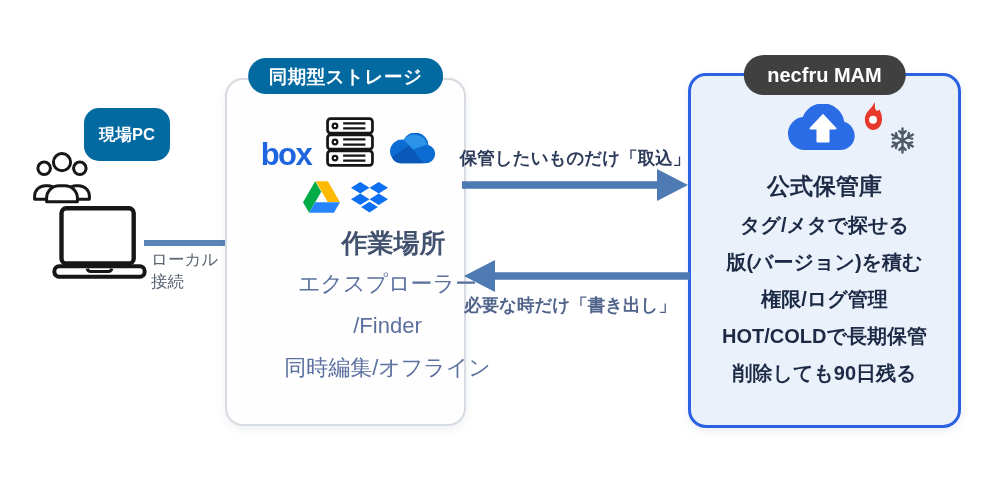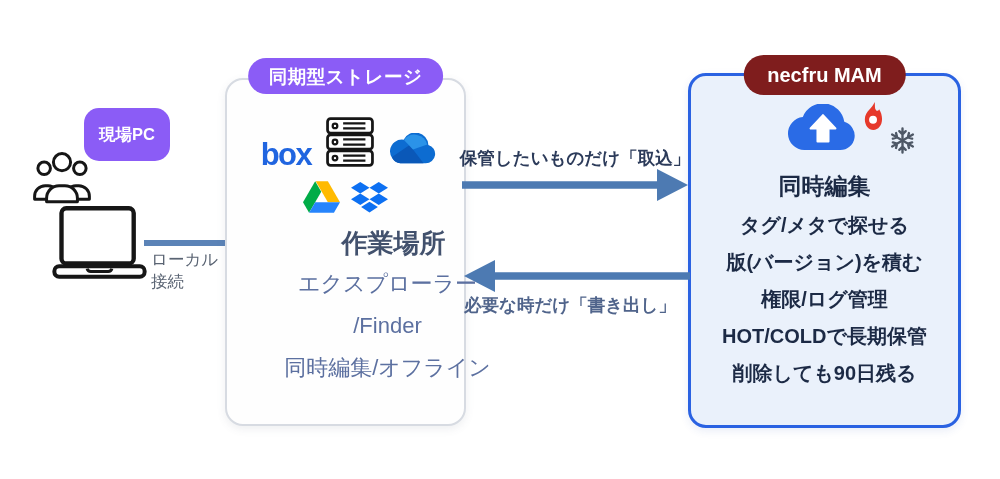--- a/index.html
+++ b/index.html
@@ -5,25 +5,25 @@
   html,body{margin:0;padding:0;background:#ffffff;}
   .stage{
     position:relative;width:1000px;height:479px;background:#ffffff;overflow:hidden;
     font-family:"Liberation Sans","DejaVu Sans",sans-serif;
   }
   .abs{position:absolute;}
 
   
   .pill{
     display:flex;align-items:center;justify-content:center;
-    background:#8b5cf6;color:#ffffff;font-weight:bold;white-space:nowrap;
+    background:#0369a1;color:#ffffff;font-weight:bold;white-space:nowrap;
   }
   .pill-sitepc{left:84px;top:108px;height:29px;padding:12px 15px;border-radius:15px;font-size:16.5px;}
   .pill-sync{left:50%;top:-22px;transform:translateX(-50%);height:36px;padding:0 21px;border-radius:18px;font-size:18.5px;letter-spacing:.5px;}
-  .pill-mam{left:50%;top:-21px;transform:translateX(-50%);height:40px;padding:0 24px;border-radius:20px;font-size:20px;background:#7f1d1d;}
+  .pill-mam{left:50%;top:-21px;transform:translateX(-50%);height:40px;padding:0 24px;border-radius:20px;font-size:20px;background:#404040;}
 
   
   .card-sync{
     left:225px;top:78px;width:237px;height:344px;
     background:#FEFEFE;border:2px solid #D7DBE2;border-radius:18px;
     box-shadow:0 3px 8px rgba(90,100,120,.10);
   }
   .card-mam{
     left:688px;top:73px;width:267px;height:349px;
     background:#EAF1FB;border:3px solid #2A62E2;border-radius:18px;
@@ -169,21 +169,21 @@
           </g>
         <g transform="rotate(240 14 15)">
             <path d="M14,15 V3.4 M10.9,6 L14,9 17.1,6"></path>
           </g>
         <g transform="rotate(300 14 15)">
             <path d="M14,15 V3.4 M10.9,6 L14,9 17.1,6"></path>
           </g>
       </g>
     </svg>
 
-    <div class="abs mam-title">同時編集</div>
+    <div class="abs mam-title">公式保管庫</div>
 
     <div class="abs mam-features">
       <div>タグ/メタで探せる</div>
       <div>版(バージョン)を積む</div>
       <div>権限/ログ管理</div>
       <div>HOT/COLDで長期保管</div>
       <div>削除しても90日残る</div>
     </div>
   </div>
 

